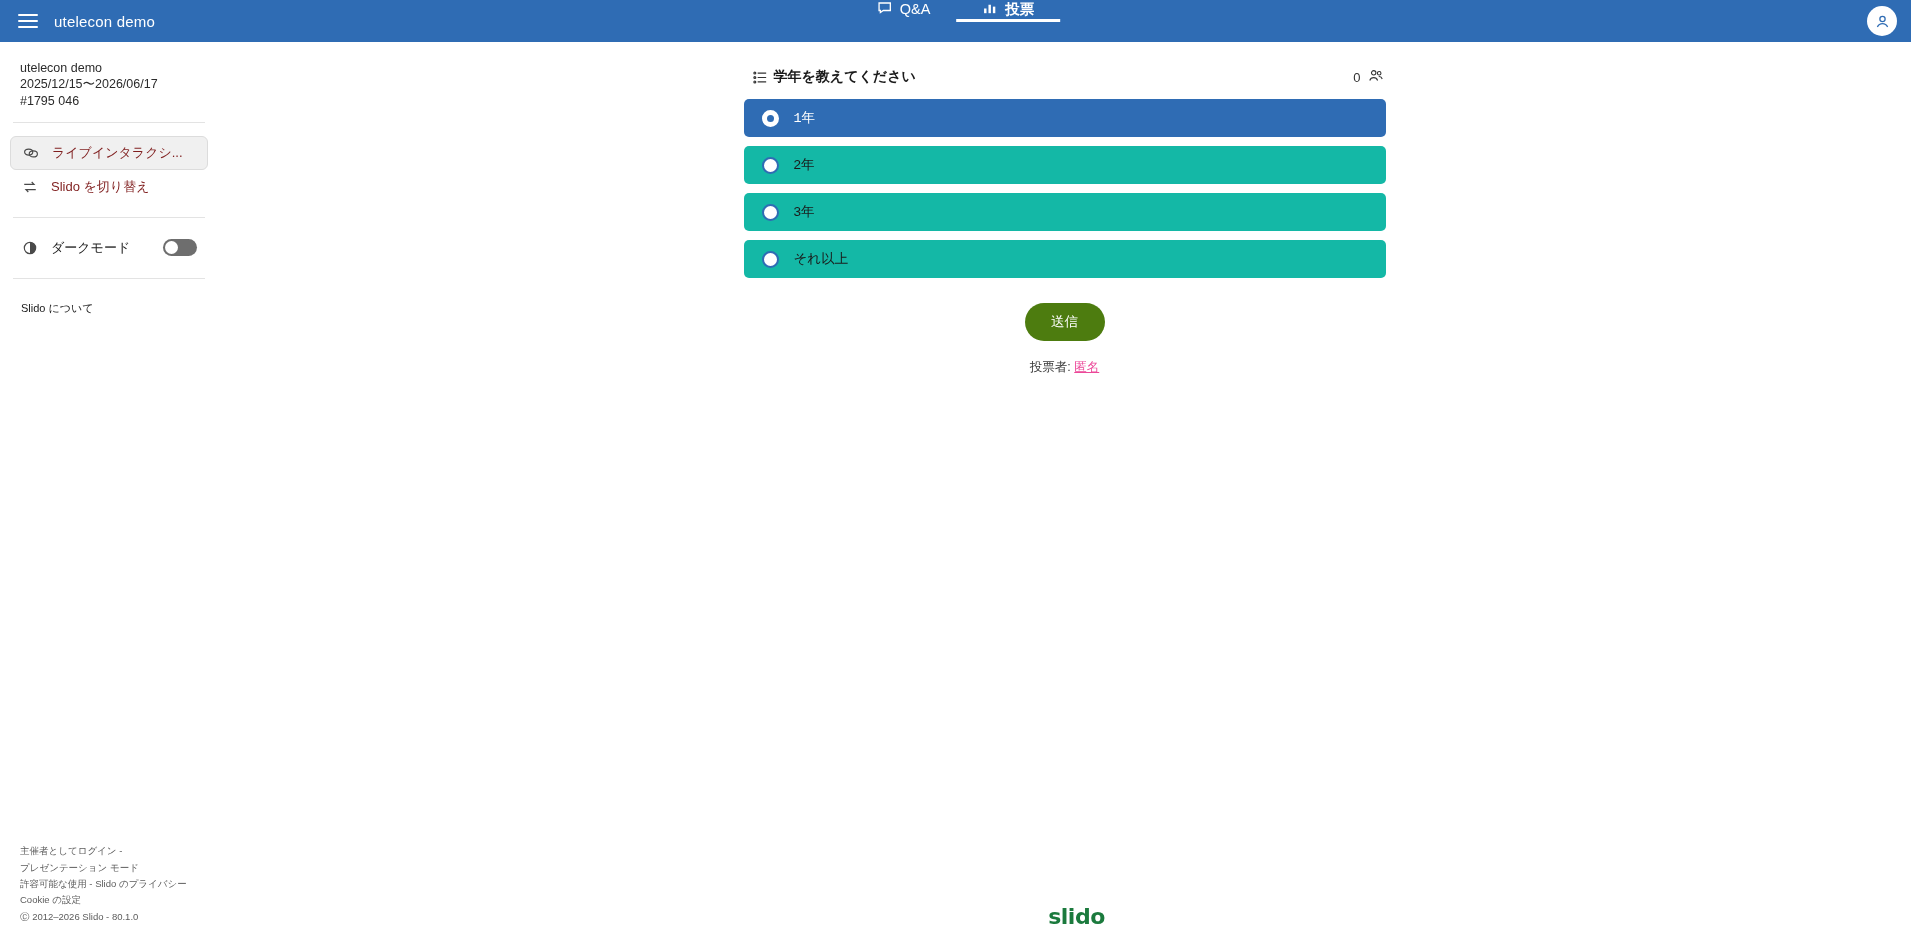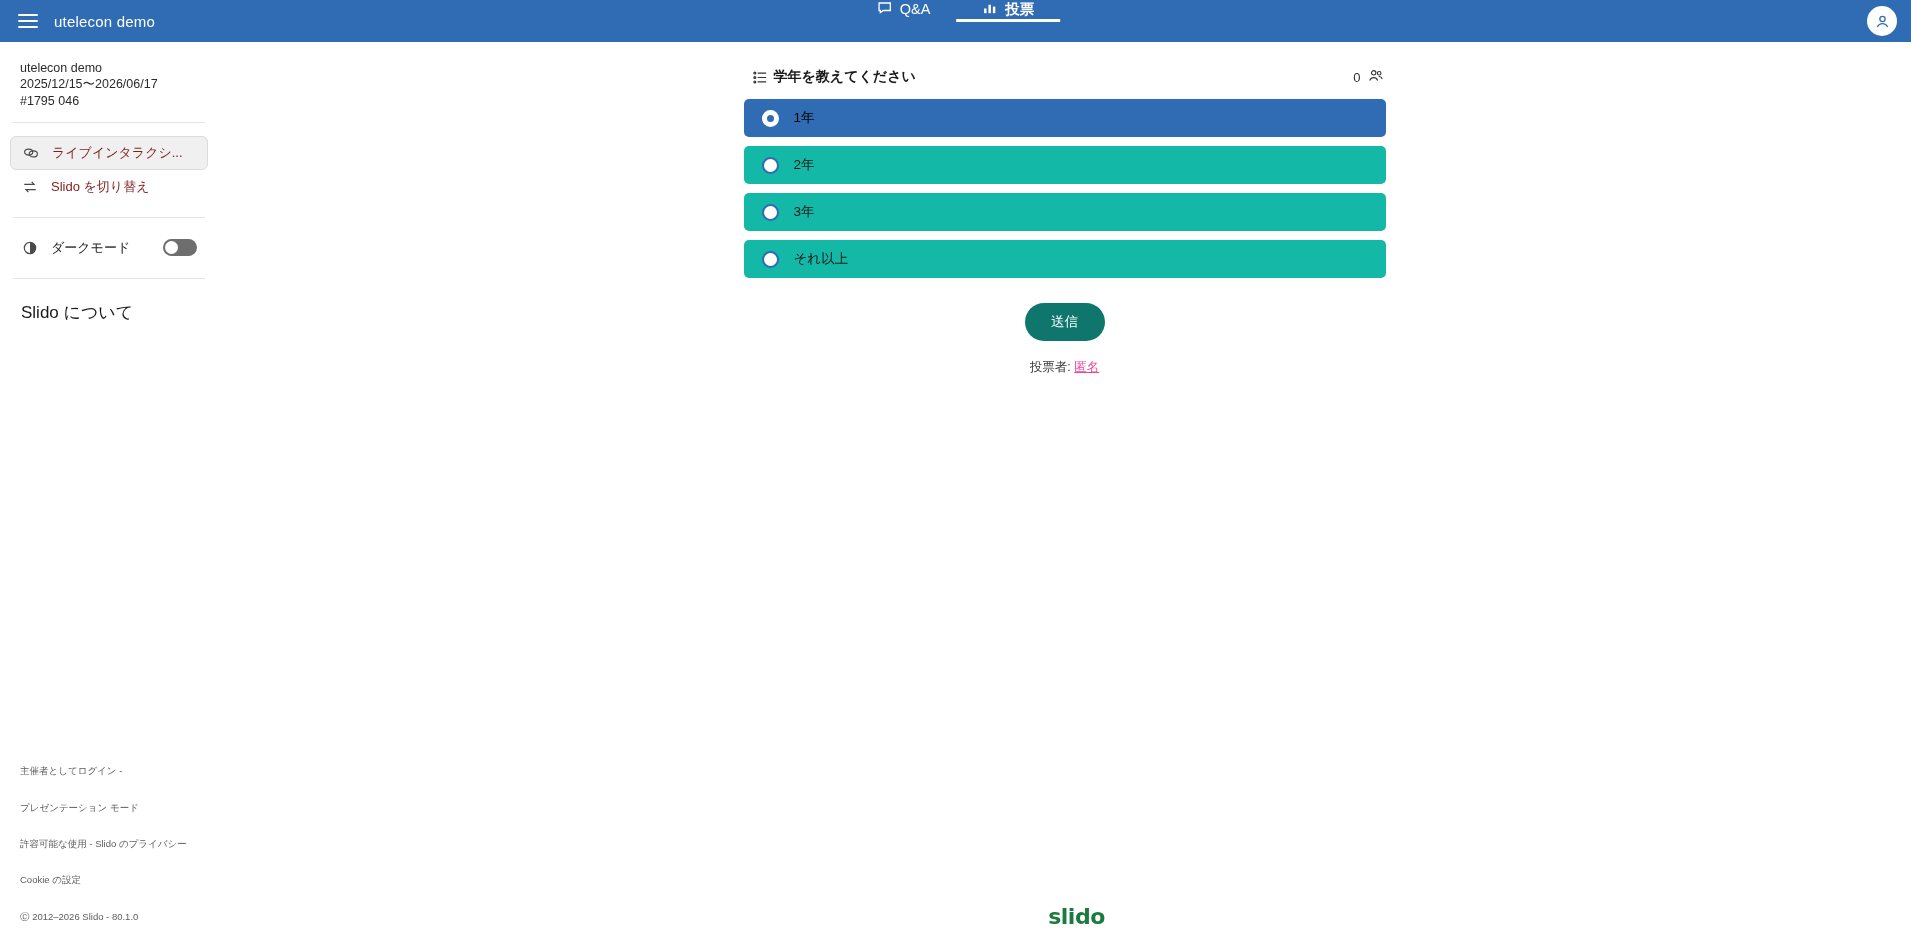--- a/index.html
+++ b/index.html
@@ -166,35 +166,35 @@
     top: 2px;
     width: 13px;
     height: 13px;
     background: #ffffff;
     border-radius: 50%;
   }
 
   .side-about {
     margin: 0 10px;
     padding: 9px 11px;
-    font-size: 17px;
+    font-size: 11px;
     cursor: pointer;
   }
 
   .side-footer {
     position: absolute;
     left: 0;
     bottom: 18px;
     width: 100%;
     padding: 0 20px;
     font-size: 9.5px;
     line-height: 1.72;
     color: #5c5c5c;
   }
-  .side-footer .line { white-space: nowrap; margin-top: 20px; }
+  .side-footer .line { white-space: nowrap; }
 
   
   .poll {
     width: 642px;
     margin: 0 auto;
     padding-top: 26px;
   }
   .poll-head {
     display: flex;
     align-items: center;
@@ -234,21 +234,22 @@
     border-radius: 5px;
     margin-bottom: 9px;
     padding: 0 18px;
     cursor: pointer;
     font-size: 13.5px;
     color: #1a1a1a;
     user-select: none;
   }
   .option.selected {
     background: #2f6cb4;
-    color: #000000;
+    color: #ffffff;
+    font-family: Liberation Mono, monospace;
   }
   .radio {
     width: 17px;
     height: 17px;
     flex: 0 0 17px;
     border-radius: 50%;
     border: 2px solid #2f6cb4;
     background: #ffffff;
     position: relative;
   }
@@ -266,21 +267,21 @@
     border-radius: 50%;
     background: #2f6cb4;
   }
 
   .submit-wrap {
     display: flex;
     justify-content: center;
     margin-top: 25px;
   }
   .submit-btn {
-    background: #0f766e;
+    background: #4d7c0f;
     color: #ffffff;
     border: none;
     border-radius: 19px;
     height: 38px;
     min-width: 80px;
     padding: 0 26px;
     font-size: 13.5px;
     font-family: "Liberation Sans", sans-serif;
     cursor: pointer;
   }

